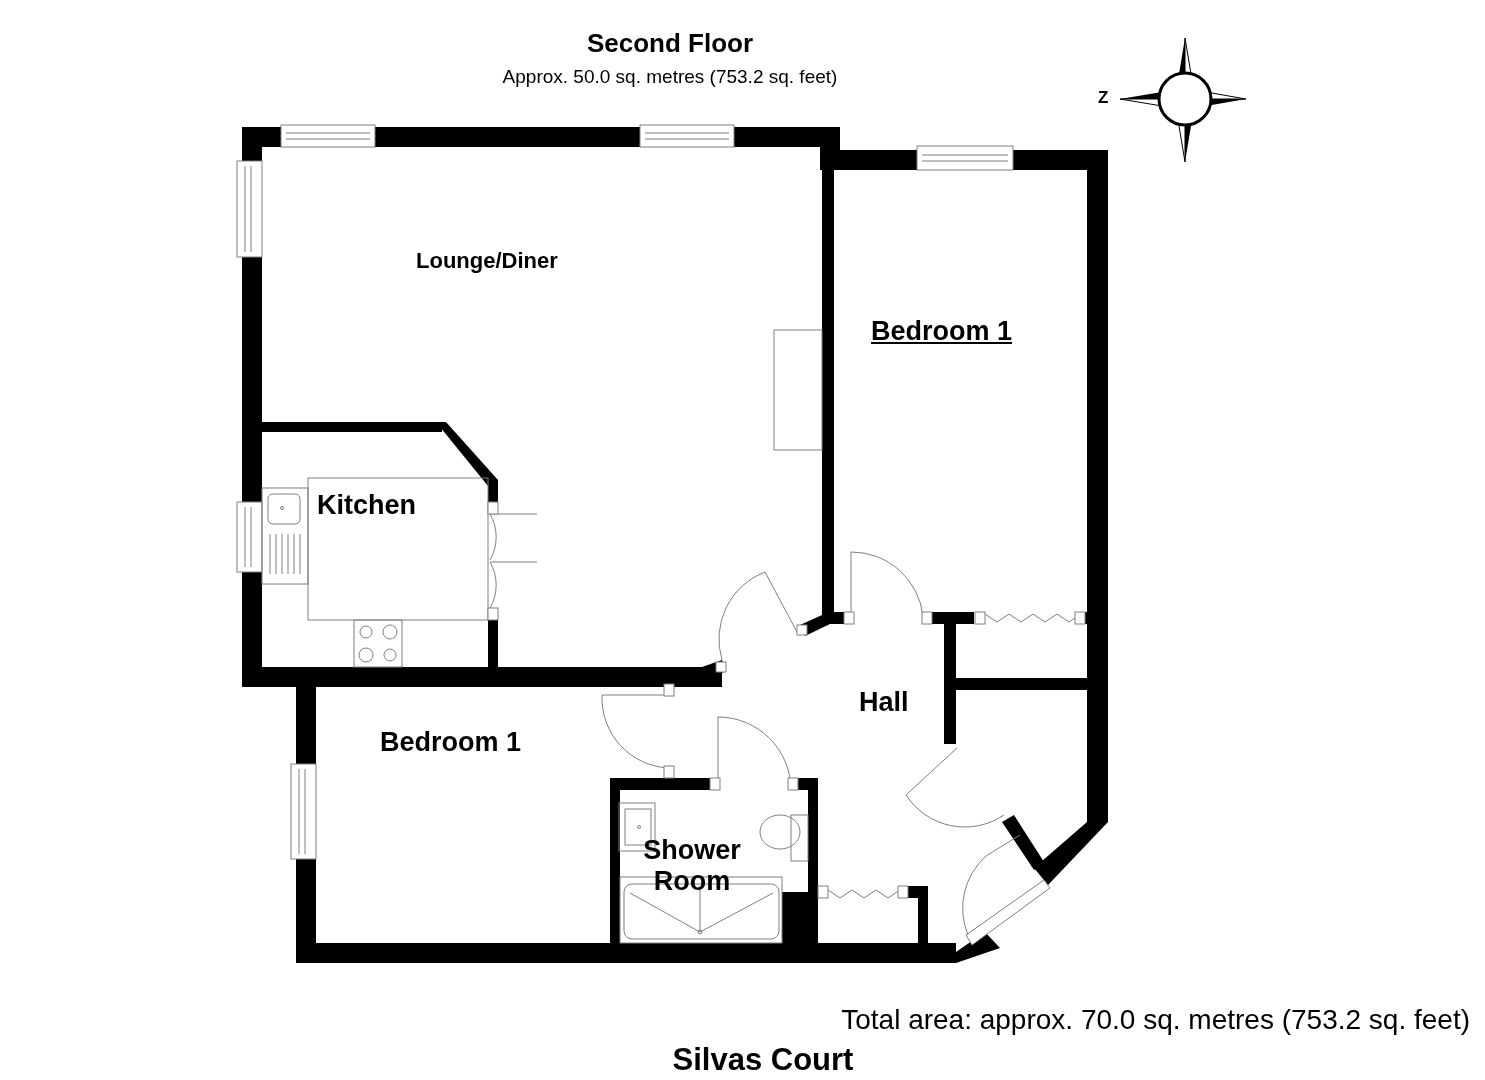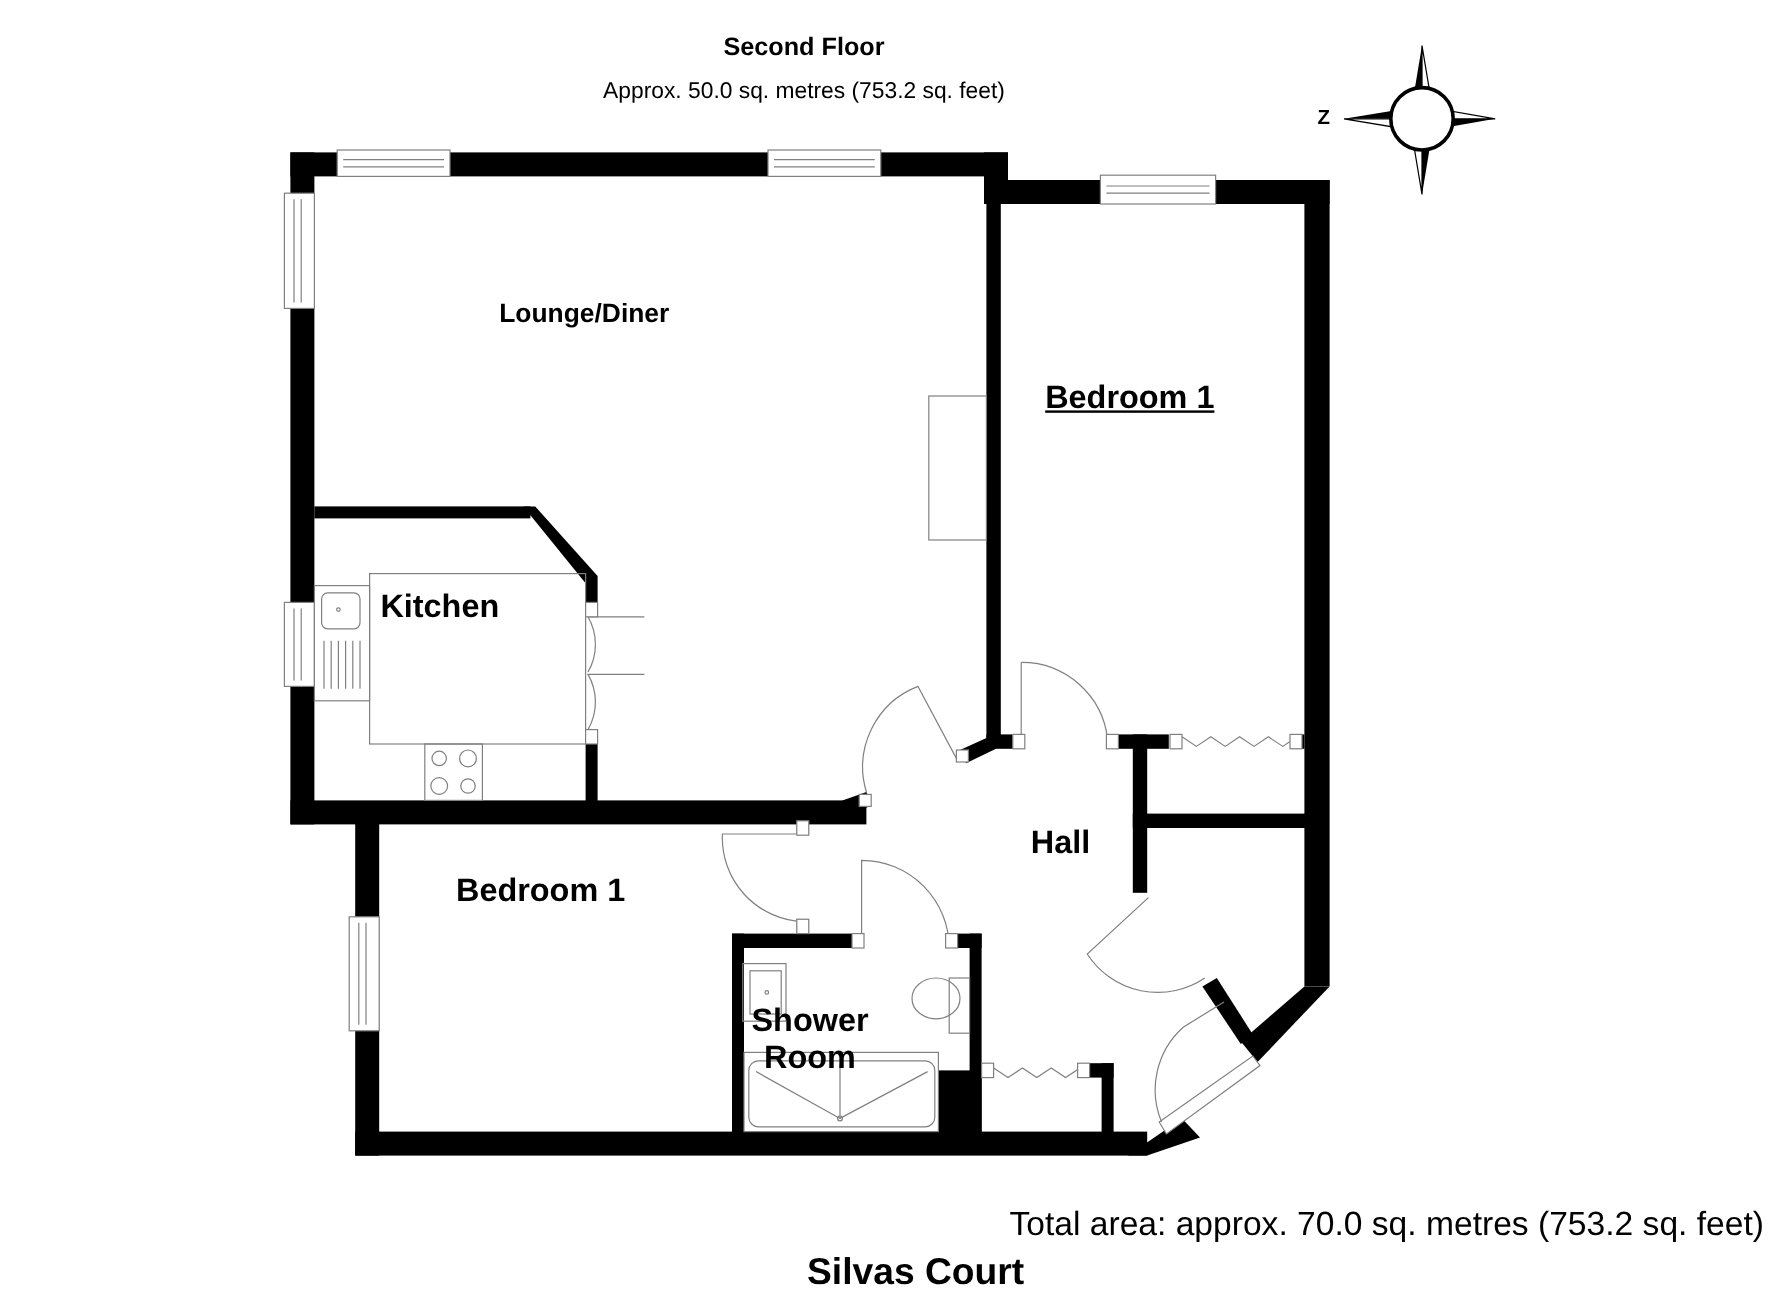--- a/index.html
+++ b/index.html
@@ -1,17 +1,17 @@
 <!DOCTYPE html>
 <html><head>
 <meta charset="utf-8">
 <style>
   html, body { margin: 0; padding: 0; background: #ffffff; }
   body { width: 1485px; height: 1080px; position: relative; overflow: hidden; font-family: "Liberation Sans", sans-serif; color: #000; }
-  .title { position: absolute; top: 28px; left: 0; width: 1340px; text-align: center; font-weight: bold; font-size: 21px; }
+  .title { position: absolute; top: 28px; left: 0; width: 1340px; text-align: center; font-weight: bold; font-size: 26px; }
   .subtitle { position: absolute; top: 66px; left: 0; width: 1340px; text-align: center; font-size: 19px; }
   .total { position: absolute; top: 1004px; left: 0; width: 1470px; text-align: right; font-size: 28px; }
   .building { position: absolute; top: 1042px; left: 0; width: 1480px; text-align: center; font-weight: bold; font-size: 31px; padding-left: 23px; }
   svg { position: absolute; left: 0; top: 0; }
   .room-label { position: absolute; font-weight: bold; font-size: 27px; white-space: nowrap; }
   .room-label.big { font-size: 22px; }
   .room-label.center { text-align: center; line-height: 31px; }
   .compass-n { position: absolute; left: 1098px; top: 88px; font-weight: bold; font-size: 17px; }
 </style>
 </head>
@@ -174,19 +174,19 @@
   </g>
 </svg>
 
 <div class="compass-n">Z</div>
 
 <div class="room-label big" style="left:416px; top:248px;">Lounge/Diner</div>
 <div class="room-label" style="left:871px; top:316px;text-decoration:underline;">Bedroom 1</div>
 <div class="room-label" style="left:317px; top:490px;">Kitchen</div>
 <div class="room-label" style="left:823px; top:687px;margin-left:36px;">Hall</div>
 <div class="room-label" style="left:380px; top:727px;">Bedroom 1</div>
-<div class="room-label center" style="left:615px; top:835px; width:120px;">
+<div class="room-label center" style="left:632px; top:835px; width:120px;">
   <div>Shower</div>
   <div>Room</div>
 </div>
 
 <div class="total">Total area: approx. 70.0 sq. metres (753.2 sq. feet)</div>
 <div class="building">Silvas Court</div>
 
 </body></html>

